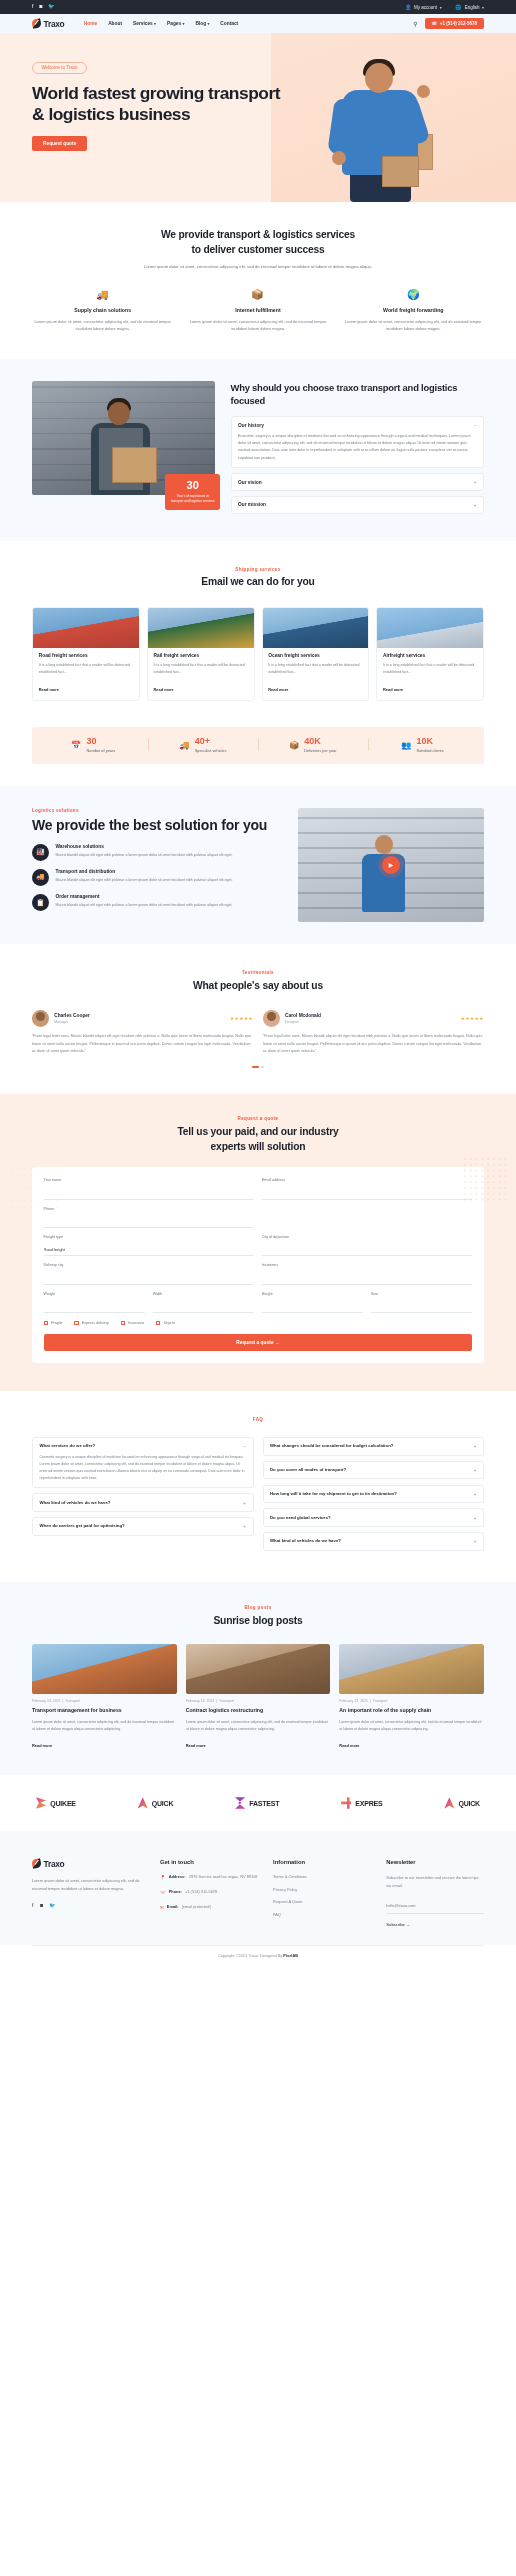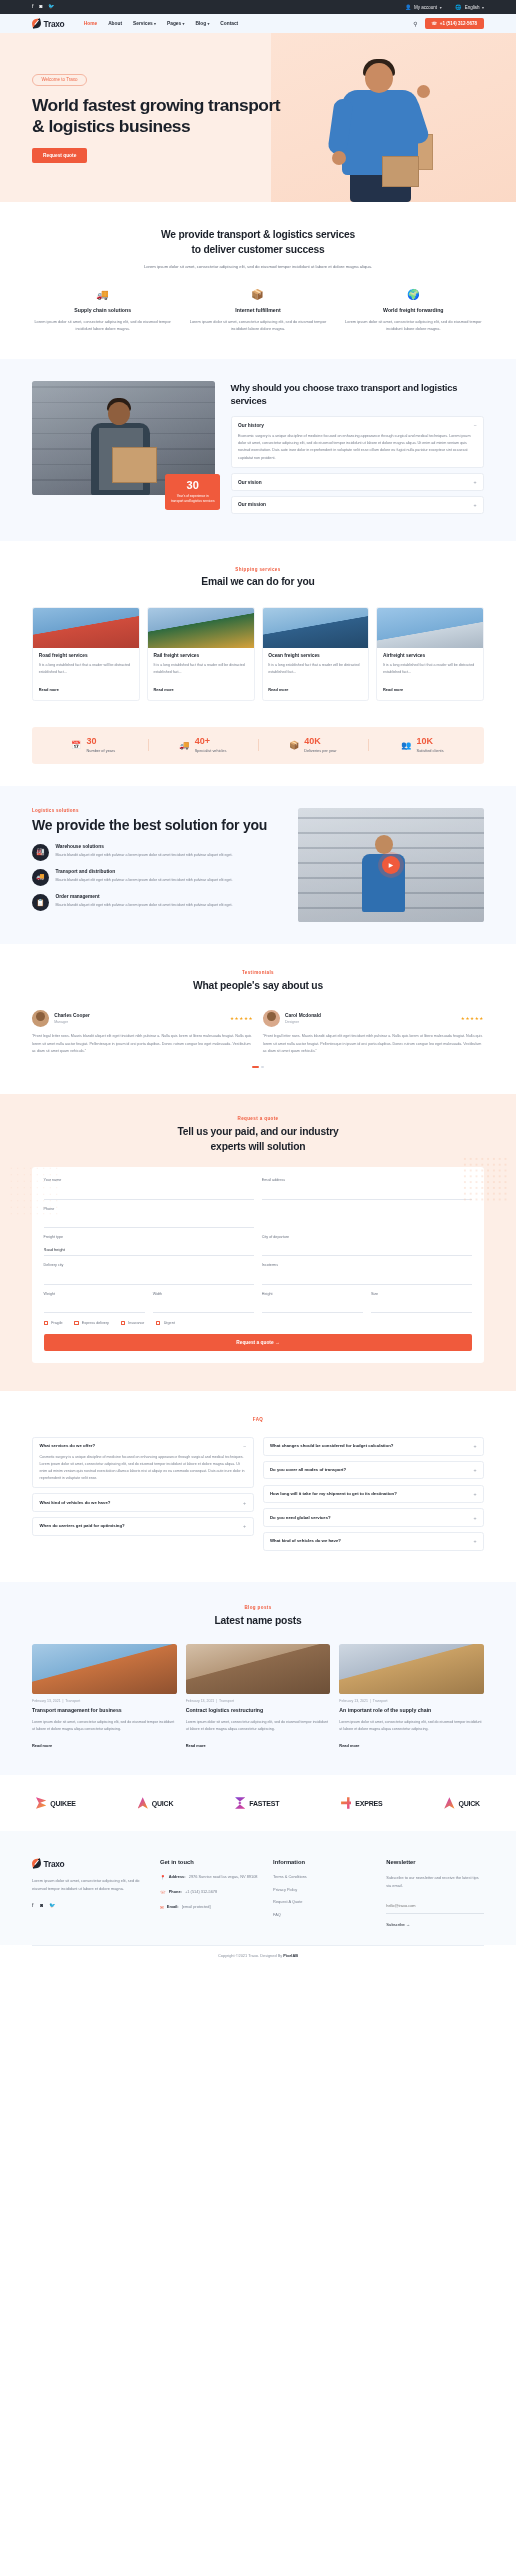--- a/index.html
+++ b/index.html
@@ -60,21 +60,21 @@
   .search-ico { font-size: 5.8px; color: #2b313c; }
   .phone-btn {
     background: #f05a3c; color: #fff; font-size: 4.5px; font-weight: bold;
     padding: 3.2px 7px; border-radius: 1.9px; display: flex; align-items: center; gap: 2.6px;
     border: none; cursor: pointer;
   }
 
   
   .hero {
     background: #fdeee6; position: relative; height: 169px;
-    display: flex; padding: 12px 32px; overflow: hidden;
+    display: flex; padding: 0 32px; overflow: hidden;
   }
   .hero-left { width: 252px; padding-top: 27px; position: relative; z-index: 2; }
   .pill {
     display: inline-block; border: 0.6px solid #f4b6a2; color: #ef6a4a;
     font-size: 4.5px; padding: 2.6px 8.4px; border-radius: 13px; margin-bottom: 9px;
   }
   .hero h1 {
     font-size: 17.4px; line-height: 1.22; font-weight: bold;
     color: #1b2029; letter-spacing: -0.5px; margin-bottom: 10.3px;
   }
@@ -412,21 +412,21 @@
           <div class="ww-head"></div>
           <div class="ww-box"></div>
         </div>
       </div>
       <div class="badge-30">
         <div class="n">30</div>
         <div class="t">Year's of experience in transport and logistics services</div>
       </div>
     </div>
     <div class="why-right">
-      <h2>Why should you choose traxo transport and logistics services</h2>
+      <h2>Why should you choose traxo transport and logistics focused</h2>
       <div class="acc-item">
         <div class="acc-head">
           <span class="lbl">Our history</span>
           <span class="pm">−</span>
         </div>
         <div class="acc-body">Economic surgery is a unique discipline of medicine focused on enhancing appearance through surgical and medical techniques. Lorem ipsum dolor sit amet, consectetur adipiscing elit, sed do eiusmod tempor incididunt ut labore et dolore magna aliqua. Ut enim ad minim veniam quis nostrud exercitation.
 
 Duis aute irure dolor in reprehenderit in voluptate velit esse cillum dolore eu fugiat nulla pariatur excepteur sint occaecat cupidatat non proident.</div>
       </div>
       <div class="acc-item">
@@ -694,21 +694,21 @@
               <span class="faq-q">What kind of vehicles do we have?</span>
               <span class="faq-pm">+</span>
             </div>
         </div>
       </div>
     </div>
   </div>
 
   <div class="blog">
     <div class="sec-eyebrow">Blog posts</div>
-    <div class="sec-title">Latest name posts</div>
+    <div class="sec-title">Sunrise blog posts</div>
     <div class="blog-cards">
       <div class="bcard">
         <div class="bimg bi1"></div>
         <div class="bmeta"><span>February 13, 2021</span> &nbsp;|&nbsp; <span>Transport</span></div>
         <div class="btitle">Transport management for business</div>
         <div class="bdesc">Lorem ipsum dolor sit amet, consectetur adipiscing elit, sed do eiusmod tempor incididunt ut labore et dolore magna aliqua consectetur adipiscing.</div>
         <span class="readmore">Read more</span>
       </div>
       <div class="bcard">
         <div class="bimg bi2"></div>

